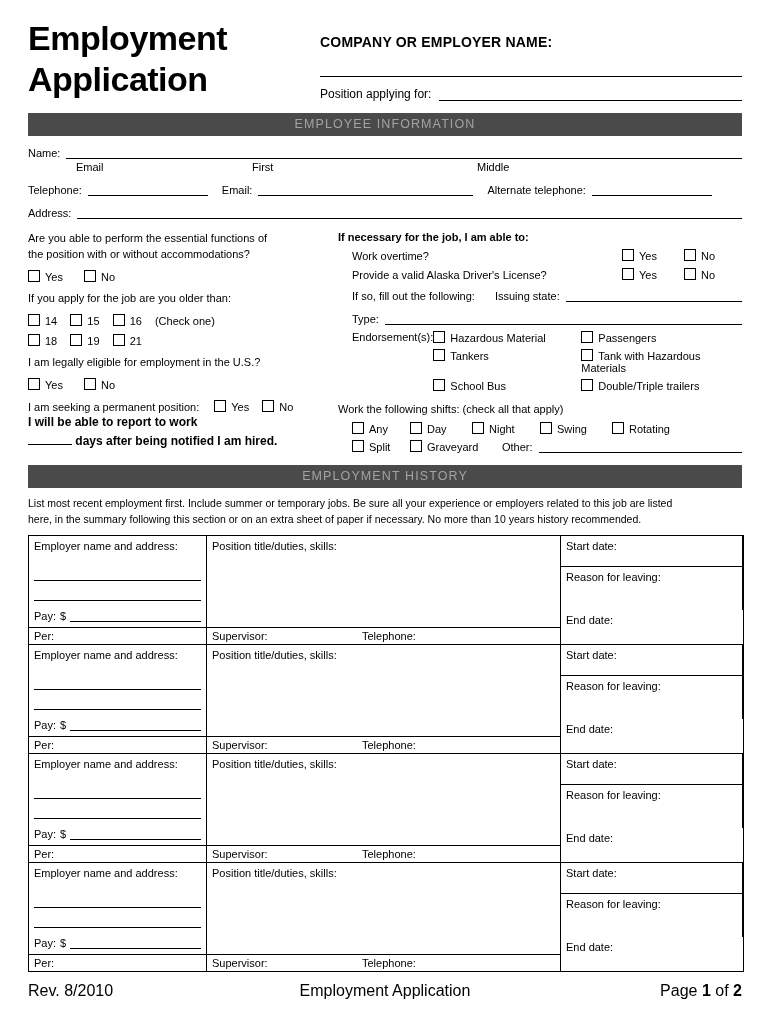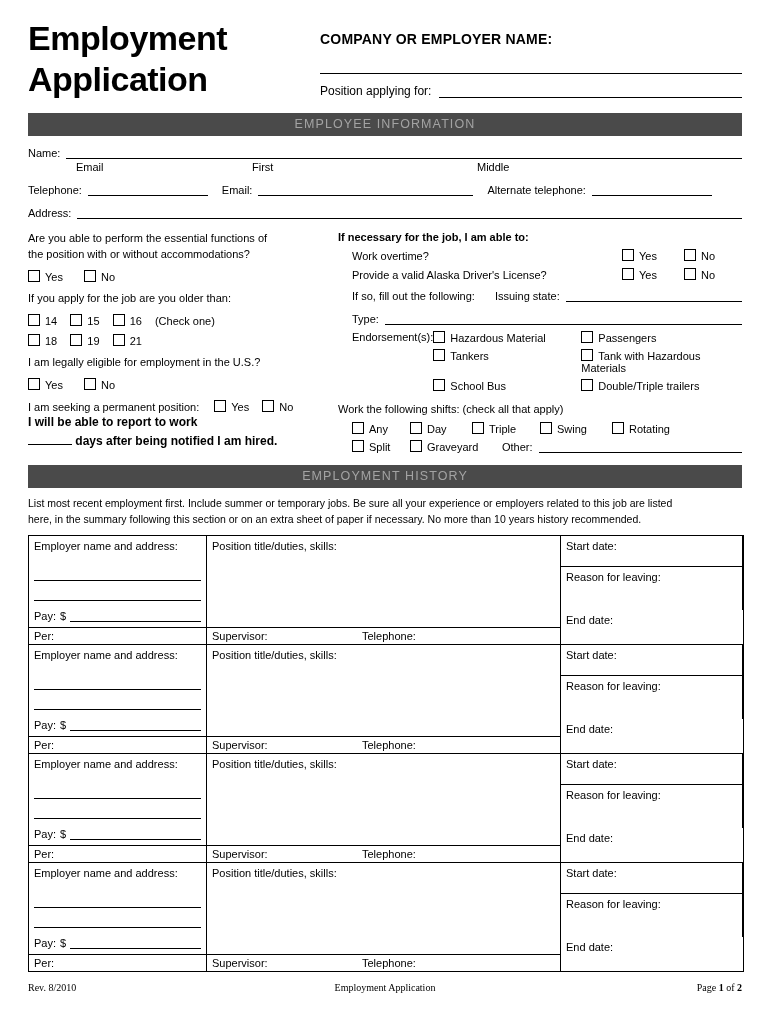--- a/index.html
+++ b/index.html
@@ -20,21 +20,21 @@
     position: relative;
     width: 770px;
     height: 1024px;
     box-sizing: border-box;
     padding: 18px 28px 0 28px;
   }
 
   
   .header {
     display: flex;
-    align-items: center;
+    align-items: flex-end;
   }
   .title-block {
     width: 292px;
     flex: 0 0 292px;
   }
   .title-line {
     font-size: 34px;
     font-weight: bold;
     letter-spacing: -0.5px;
     line-height: 1.22;
@@ -266,23 +266,22 @@
     margin: 0 -5px 0 -5px;
   }
   .sup-a { flex: 0 0 150px; padding-left: 5px; }
   .sup-b { flex: 1; }
 
   
   .footer {
     display: flex;
     align-items: flex-end;
     margin-top: 10px;
-    font-size: 10px;
+    font-size: 16px;
     border-top: 0;
-    font-family: Liberation Serif, serif;
   }
   .f-left { flex: 0 0 230px; }
   .f-mid { flex: 1; text-align: center; }
   .f-right { flex: 0 0 230px; text-align: right; }
   .blank-space { display: inline-block; width: 44px; border-bottom: 1px solid #000; }
 </style>
 </head>
 <body>
 
 <div class="page">
@@ -416,21 +415,21 @@
             <div class="endorse-c2"><span class="cb"></span><span>Double/Triple trailers</span></div>
           </div>
         </div>
       </div>
 
       <div style="margin-top:6px;">Work the following shifts: (check all that apply)</div>
 
       <div class="shift-line indent1">
         <div class="sh1"><span class="cb"></span><span>Any</span></div>
         <div class="sh2"><span class="cb"></span><span>Day</span></div>
-        <div class="sh3"><span class="cb"></span><span>Triple</span></div>
+        <div class="sh3"><span class="cb"></span><span>Night</span></div>
         <div class="sh4"><span class="cb"></span><span>Swing</span></div>
         <div class="sh5"><span class="cb"></span><span>Rotating</span></div>
       </div>
 
       <div class="other-row indent1">
         <div class="sh1"><span class="cb"></span><span>Split</span></div>
         <div class="sh3" style="flex:0 0 92px;"><span class="cb"></span><span>Graveyard</span></div>
         <div class="lbl" style="padding-right:6px;">Other:</div>
         <div class="fld"></div>
       </div>

